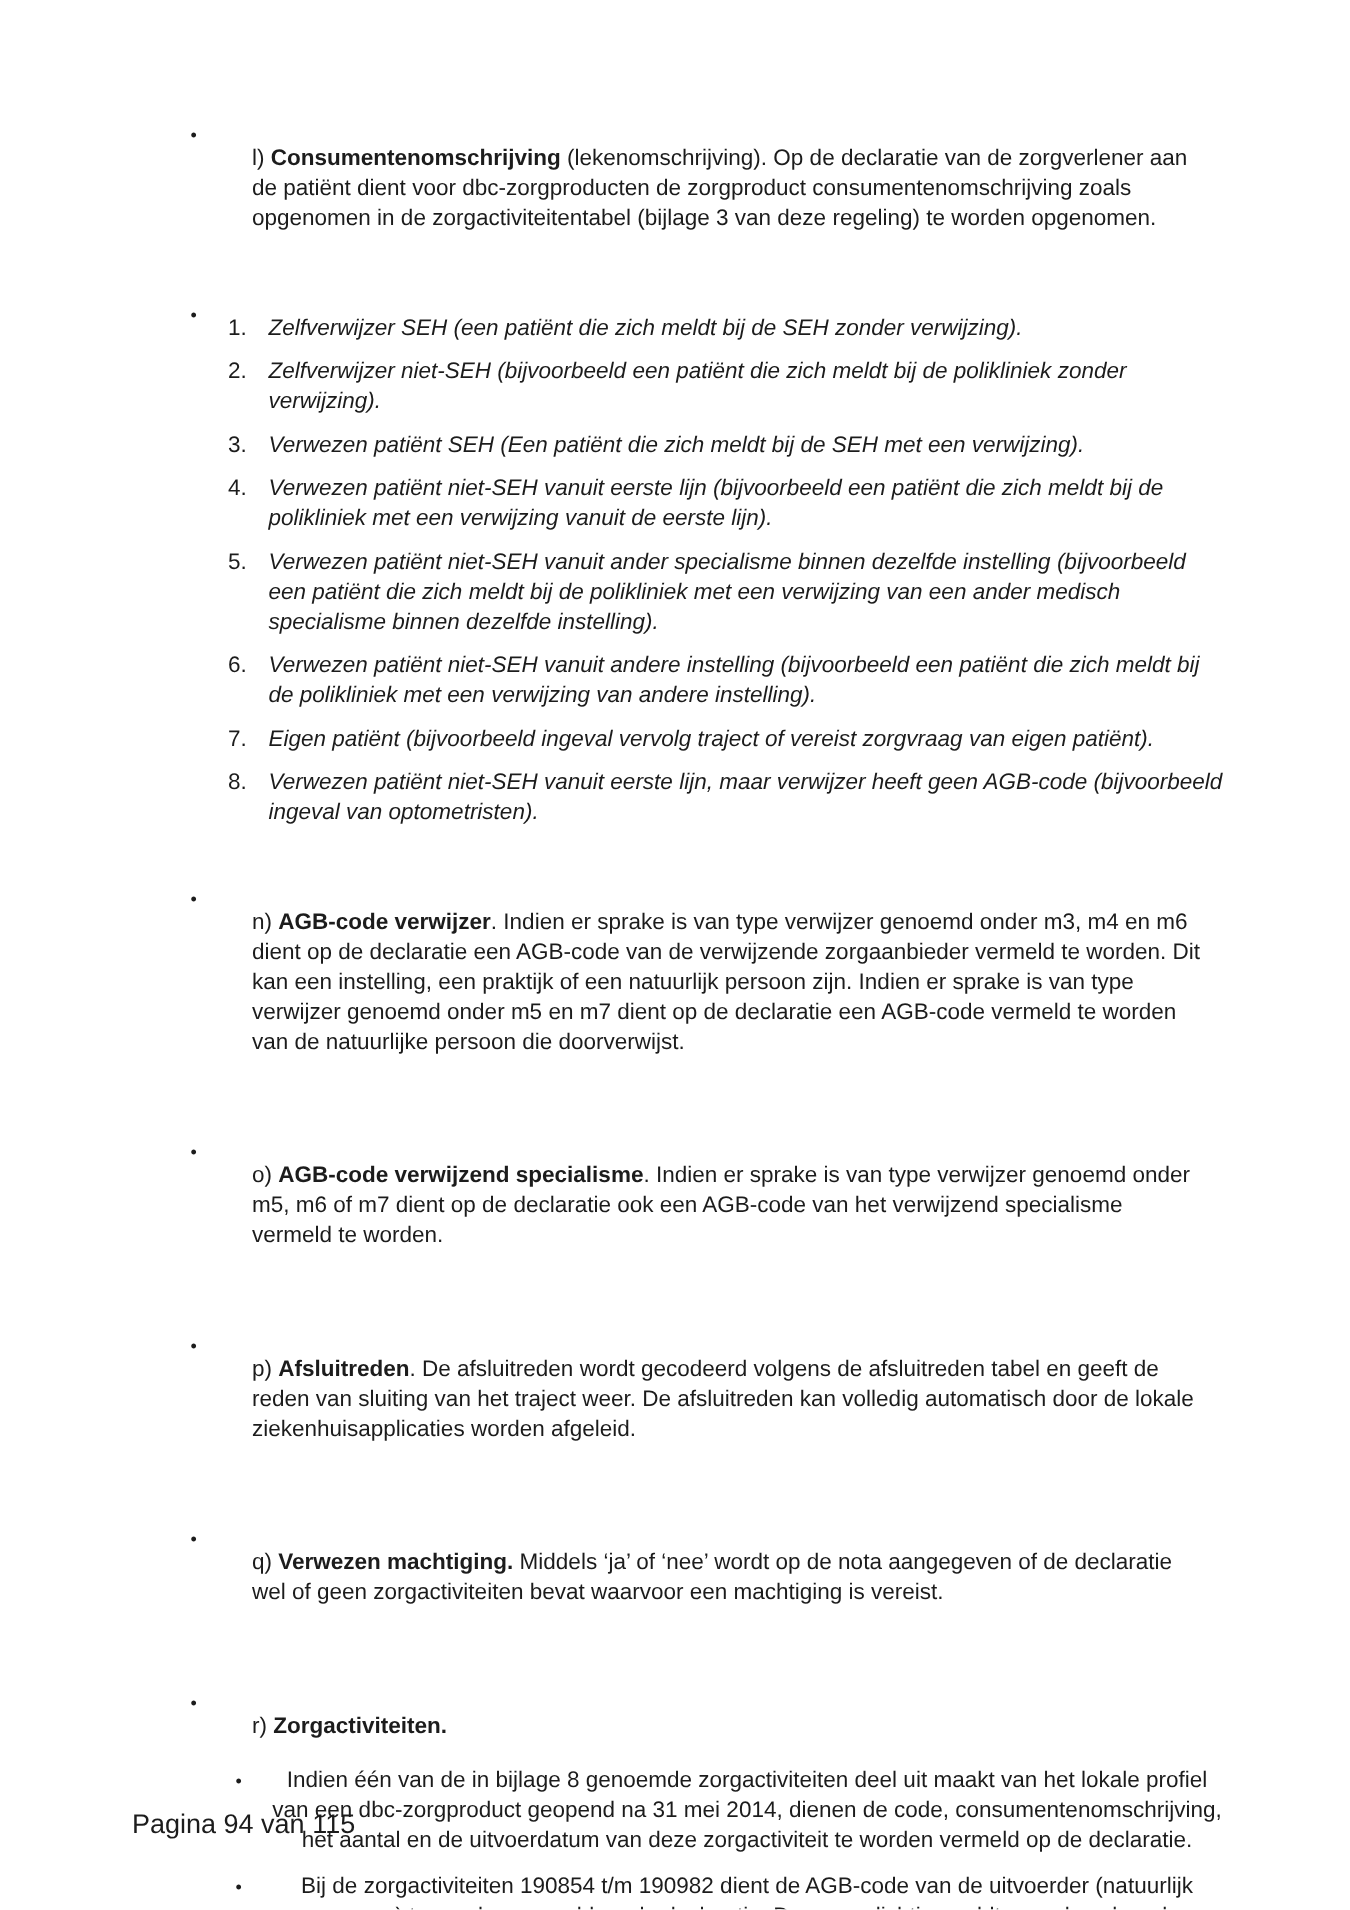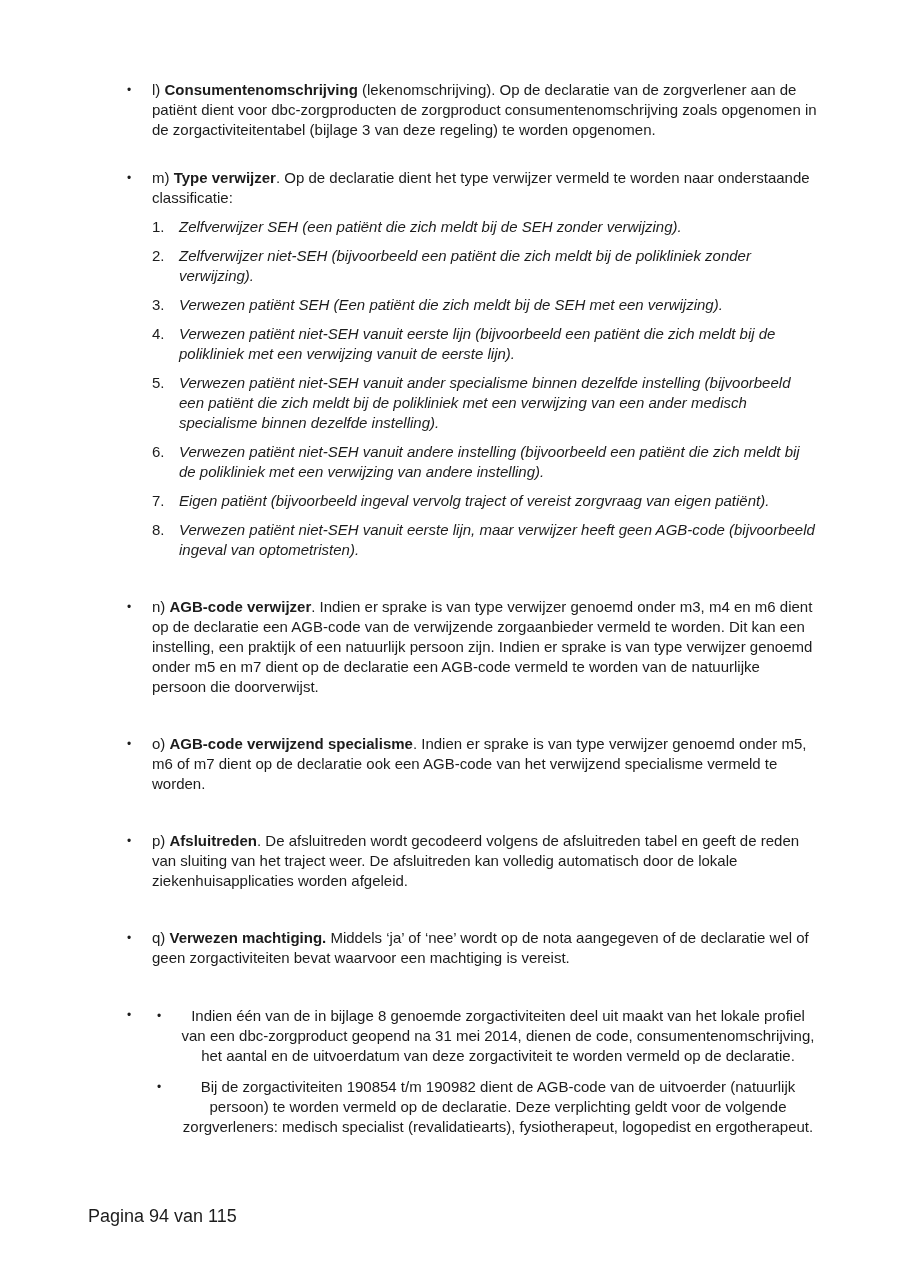--- a/index.html
+++ b/index.html
@@ -29,21 +29,21 @@
     margin-top: 37px;
   }
   .item.first { margin-top: 0; }
   .item.gap-small { margin-top: 28px; }
   .marker {
     flex: 0 0 25px;
     font-size: 12px;
     line-height: 20px;
   }
   .body { flex: 1 1 auto; }
-  .para { margin: 0; }
+  .para { margin: 16px; }
   .term { font-weight: 700; }
   .numlist { margin-top: 6px; }
   .num-item {
     display: flex;
     margin-top: 9px;
   }
   .num {
     flex: 0 0 27px;
     line-height: 20px;
   }
@@ -80,21 +80,20 @@
   <main class="content" id="doc-content">
       <div class="item first">
         <span class="marker">•</span>
         <div class="body">
           <p class="para"><span class="prefix">l) </span><strong class="term">Consumentenomschrijving</strong><span class="rest"> (lekenomschrijving). Op de declaratie van de zorgverlener aan de patiënt dient voor dbc-zorgproducten de zorgproduct consumentenomschrijving zoals opgenomen in de zorgactiviteitentabel (bijlage 3 van deze regeling) te worden opgenomen.</span></p>
         </div>
       </div>
       <div class="item gap-small">
         <span class="marker">•</span>
         <div class="body">
-          <p class="para"><span class="prefix">m) </span><strong class="term">Type verwijzer</strong><span class="rest">. Op de declaratie dient het type verwijzer vermeld te worden naar onderstaande classificatie:</span></p>
           <div class="numlist">
             <div class="num-item">
               <span class="num">1.</span>
               <div class="num-text">Zelfverwijzer SEH (een patiënt die zich meldt bij de SEH zonder verwijzing).</div>
             </div>
             <div class="num-item">
               <span class="num">2.</span>
               <div class="num-text">Zelfverwijzer niet-SEH (bijvoorbeeld een patiënt die zich meldt bij de polikliniek zonder verwijzing).</div>
             </div>
             <div class="num-item">
@@ -144,20 +143,21 @@
       </div>
       <div class="item">
         <span class="marker">•</span>
         <div class="body">
           <p class="para"><span class="prefix">q) </span><strong class="term">Verwezen machtiging.</strong><span class="rest"> Middels ‘ja’ of ‘nee’ wordt op de nota aangegeven of de declaratie wel of geen zorgactiviteiten bevat waarvoor een machtiging is vereist.</span></p>
         </div>
       </div>
       <div class="item">
         <span class="marker">•</span>
         <div class="body">
+          <p class="para"><span class="prefix">r) </span><strong class="term">Zorgactiviteiten.</strong><span class="rest"></span></p>
           <div class="sublist">
             <div class="sub-item first-sub">
               <span class="sub-marker">•</span>
               <div class="sub-text">Indien één van de in bijlage 8 genoemde zorgactiviteiten deel uit maakt van het lokale profiel van een dbc-zorgproduct geopend na 31 mei 2014, dienen de code, consumentenomschrijving, het aantal en de uitvoerdatum van deze zorgactiviteit te worden vermeld op de declaratie.</div>
             </div>
             <div class="sub-item">
               <span class="sub-marker">•</span>
               <div class="sub-text">Bij de zorgactiviteiten 190854 t/m 190982 dient de AGB-code van de uitvoerder (natuurlijk persoon) te worden vermeld op de declaratie. Deze verplichting geldt voor de volgende zorgverleners: medisch specialist (revalidatiearts), fysiotherapeut, logopedist en ergotherapeut.</div>
             </div>
           </div>

